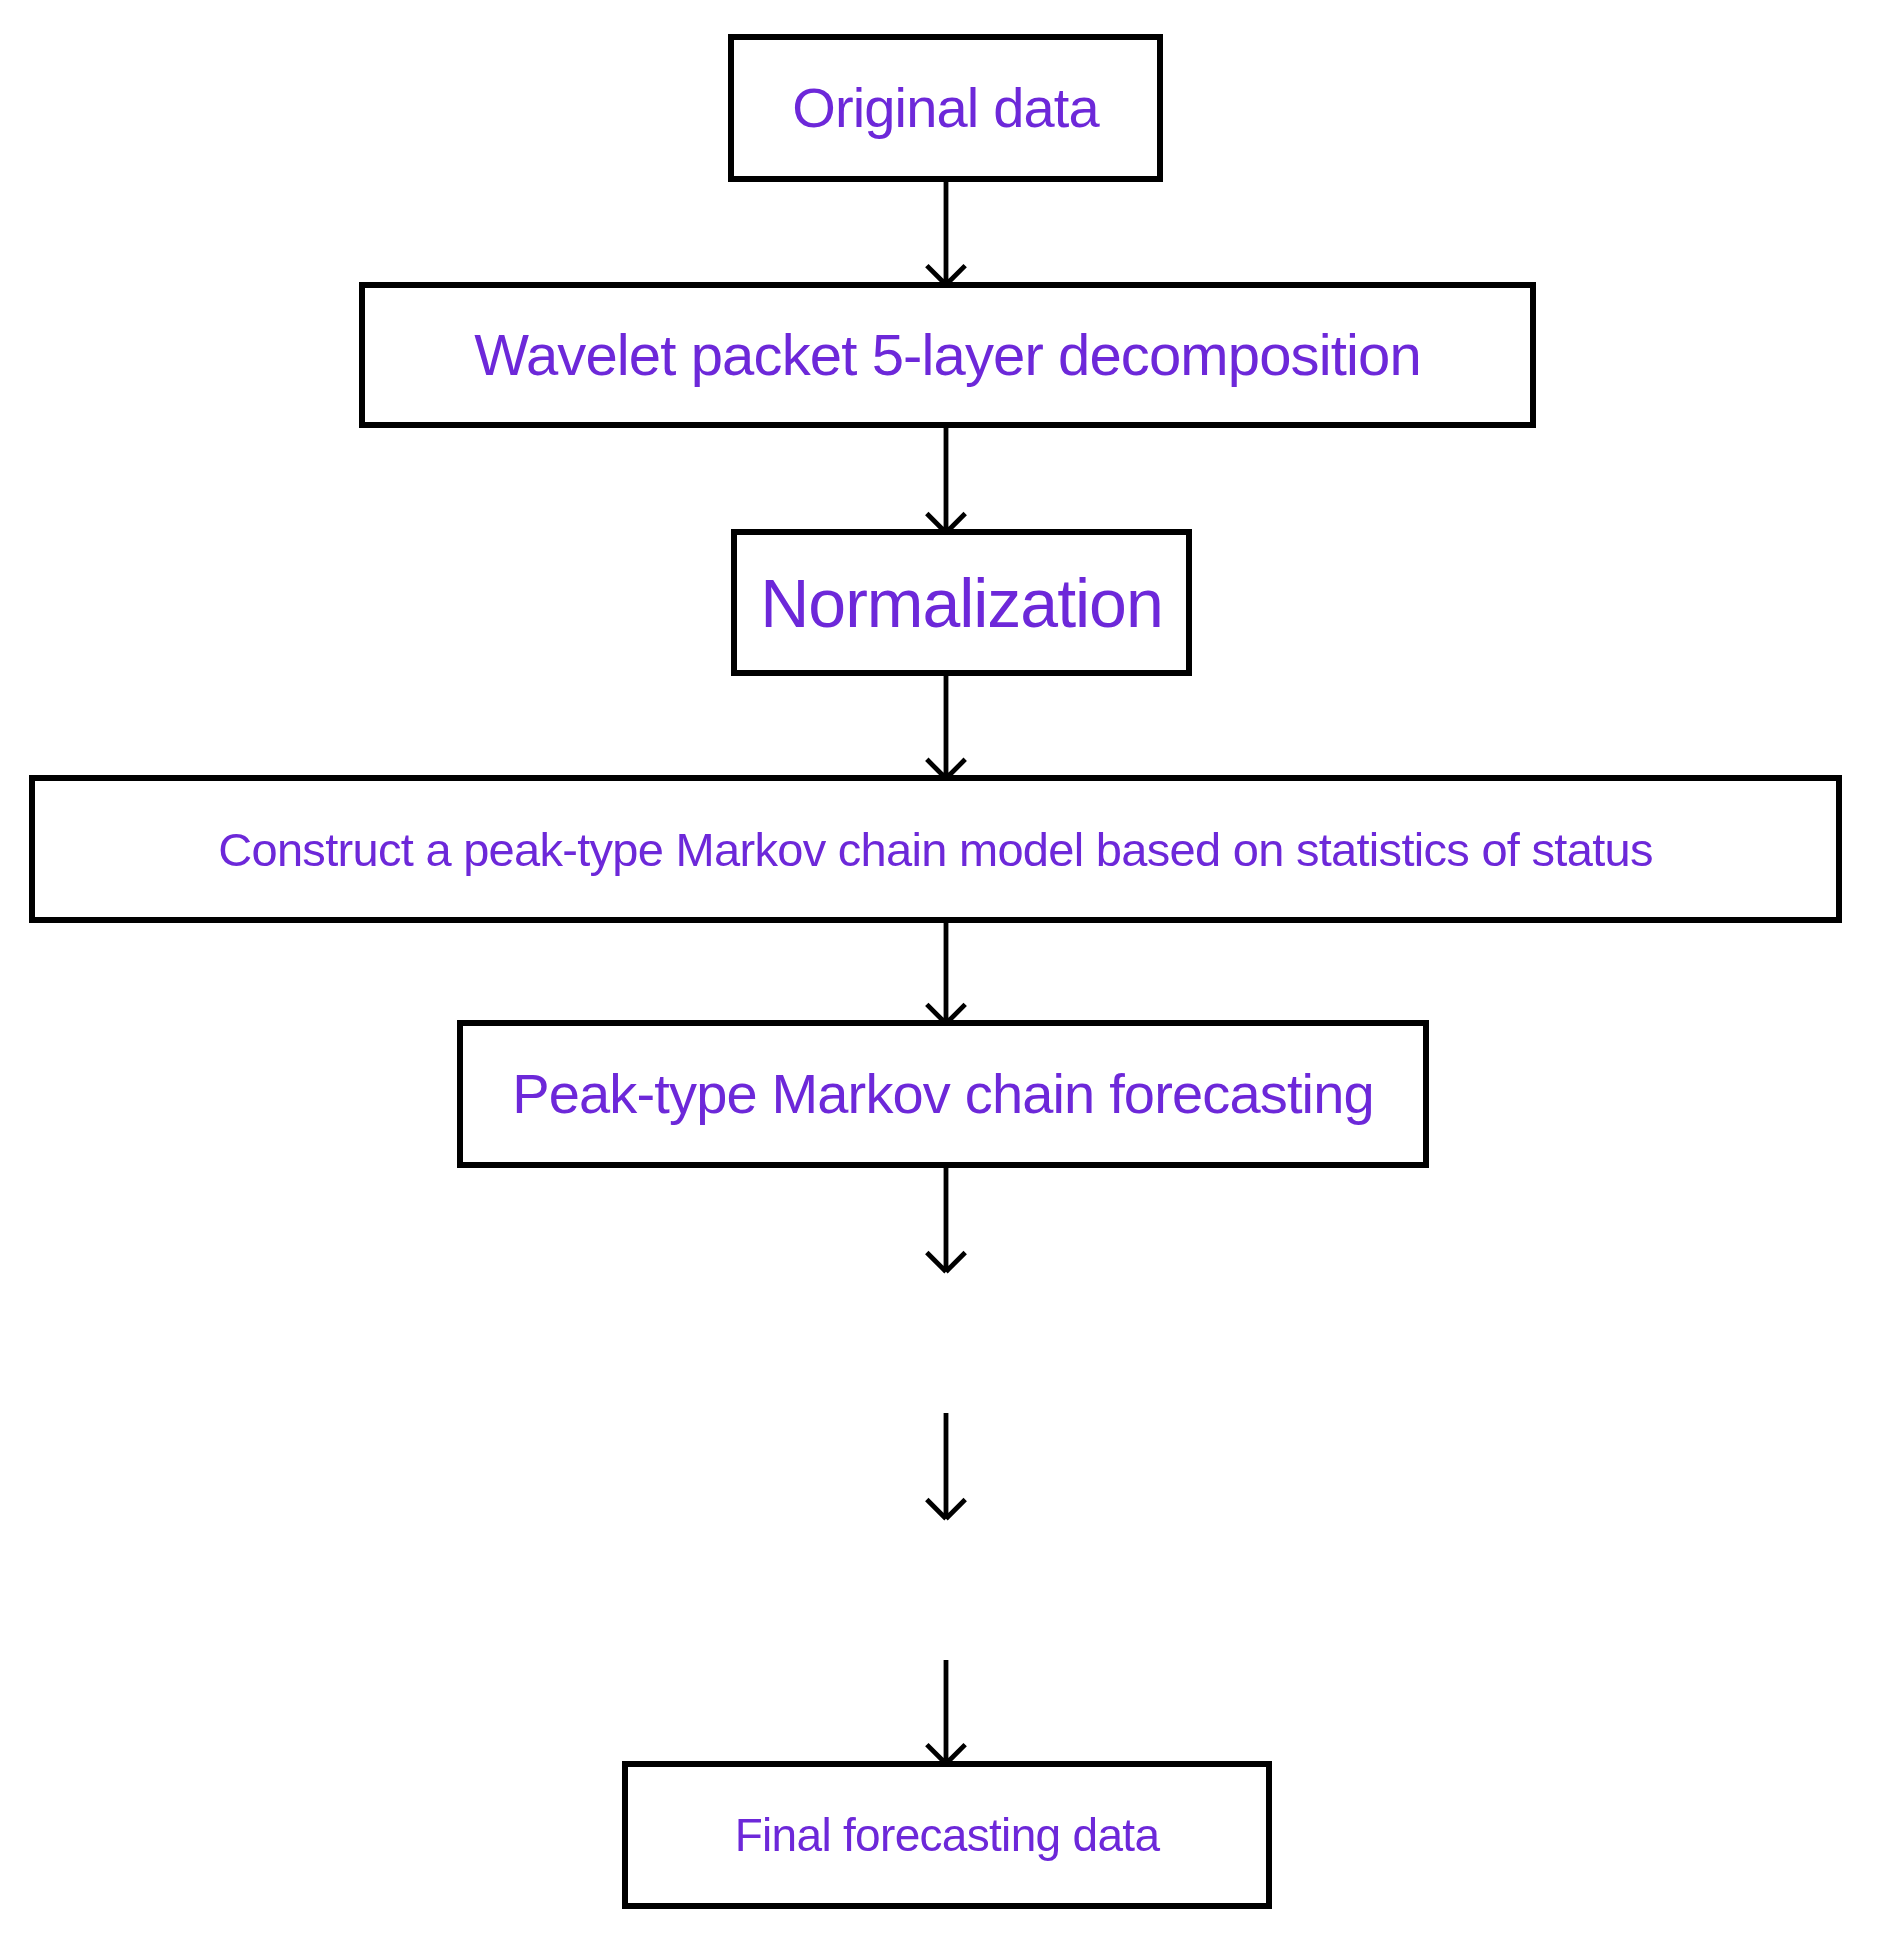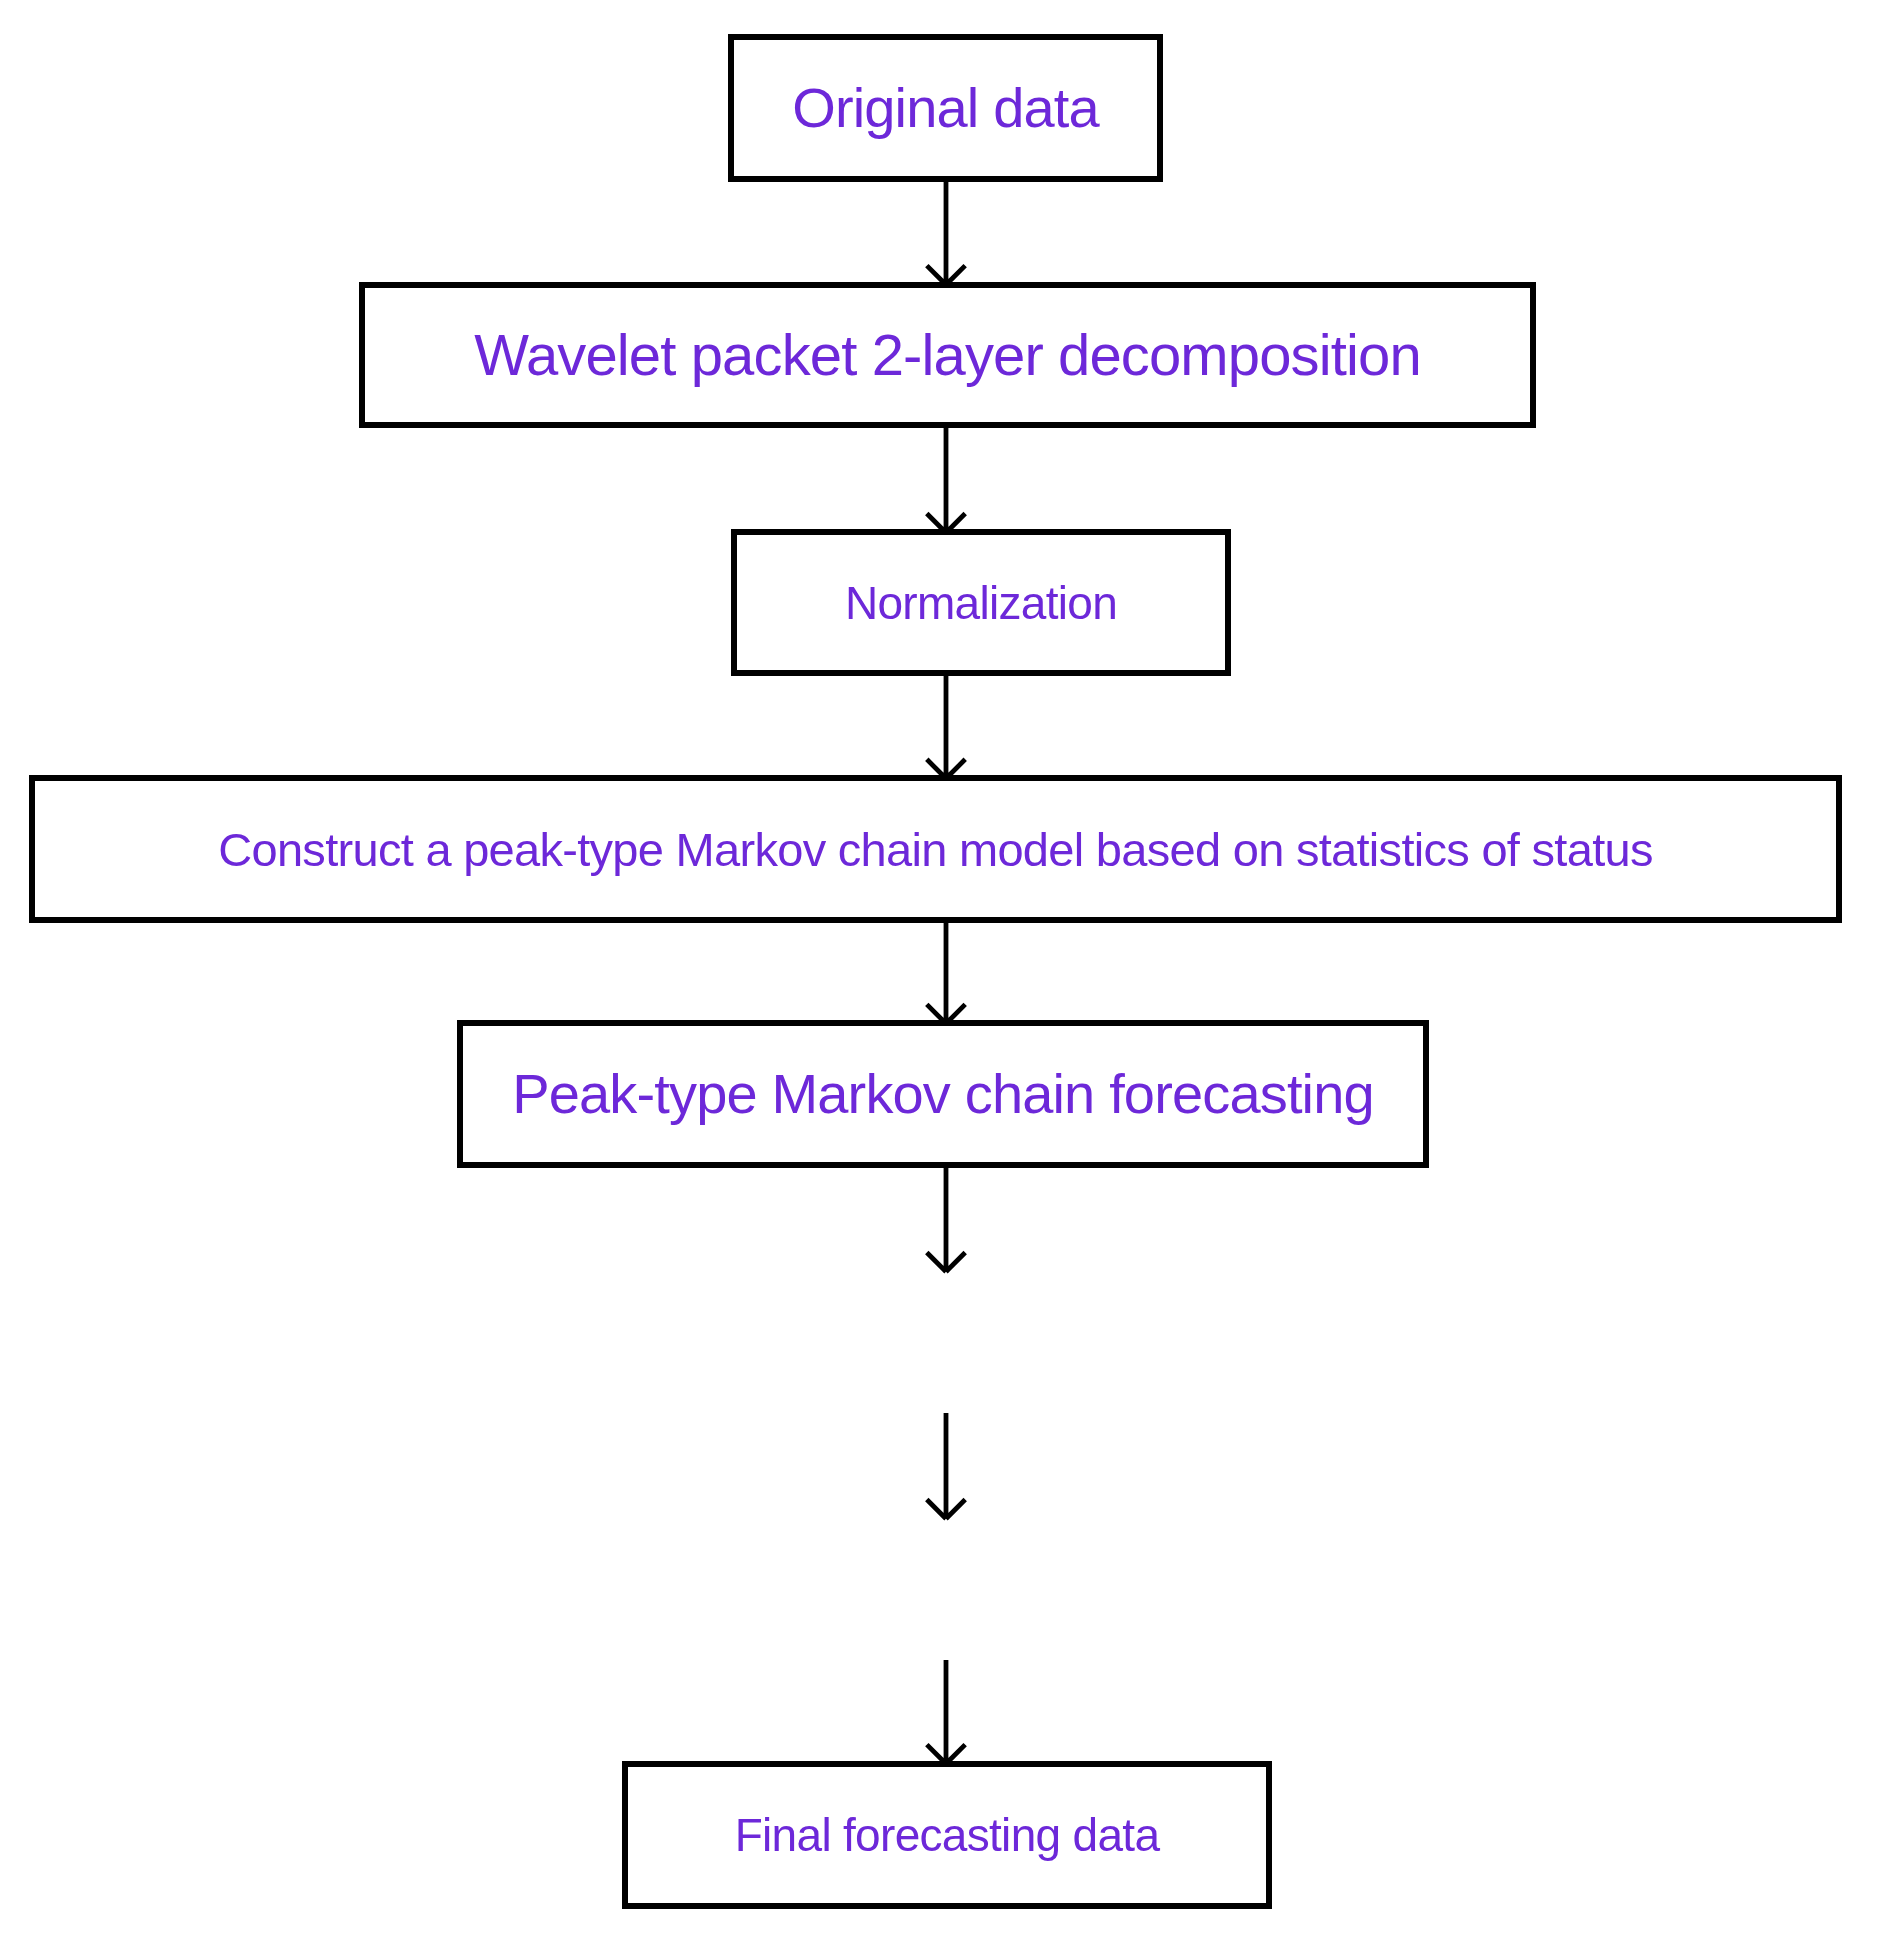--- a/index.html
+++ b/index.html
@@ -31,21 +31,21 @@
   }
   .flow-arrow {
     position: absolute;
     left: 914px;
     width: 64px;
     display: block;
   }
   
   #node-0 { left: 728px;  top: 34px;   width: 435px;  height: 148px; font-size: 56px; }
   #node-1 { left: 359px;  top: 282px;  width: 1177px; height: 146px; font-size: 58px; }
-  #node-2 { left: 731px;  top: 529px;  width: 500px;  height: 147px; font-size: 46px; }
+  #node-2 { left: 731px;  top: 529px;  width: 461px;  height: 147px; font-size: 68px; }
   #node-3 { left: 29px;   top: 775px;  width: 1813px; height: 148px; font-size: 47px; }
   #node-4 { left: 457px;  top: 1020px; width: 972px; height: 148px; font-size: 56px; }
   #node-5 { left: 596px;  top: 1269px; width: 706px;  height: 146px; font-size: 58px; }
   #node-6 { left: 590px;  top: 1516px; width: 751px;  height: 146px; font-size: 51px; }
   #node-7 { left: 622px;  top: 1761px; width: 650px;  height: 148px; font-size: 46px; }
   
   #arrow-0 { top: 181px;  height: 107px; }
   #arrow-1 { top: 427px;  height: 109px; }
   #arrow-2 { top: 675px;  height: 107px; }
   #arrow-3 { top: 921px; height: 106px; }
@@ -60,21 +60,21 @@
 
   <div id="node-0" class="flow-node">
     <span>Original data</span>
   </div>
 
   <svg id="arrow-0" class="flow-arrow" viewBox="0 0 80 134" xmlns="http://www.w3.org/2000/svg">
     <path d="M40,0 L40,130 M16,106 L40,130 M64,106 L40,130" stroke="#000000" stroke-width="6" fill="none"></path>
   </svg>
 
   <div id="node-1" class="flow-node">
-    <span>Wavelet packet 2-layer decomposition</span>
+    <span>Wavelet packet 5-layer decomposition</span>
   </div>
 
   <svg id="arrow-1" class="flow-arrow" viewBox="0 0 80 136" xmlns="http://www.w3.org/2000/svg">
     <path d="M40,0 L40,132 M16,108 L40,132 M64,108 L40,132" stroke="#000000" stroke-width="6" fill="none"></path>
   </svg>
 
   <div id="node-2" class="flow-node">
     <span>Normalization</span>
   </div>
 

